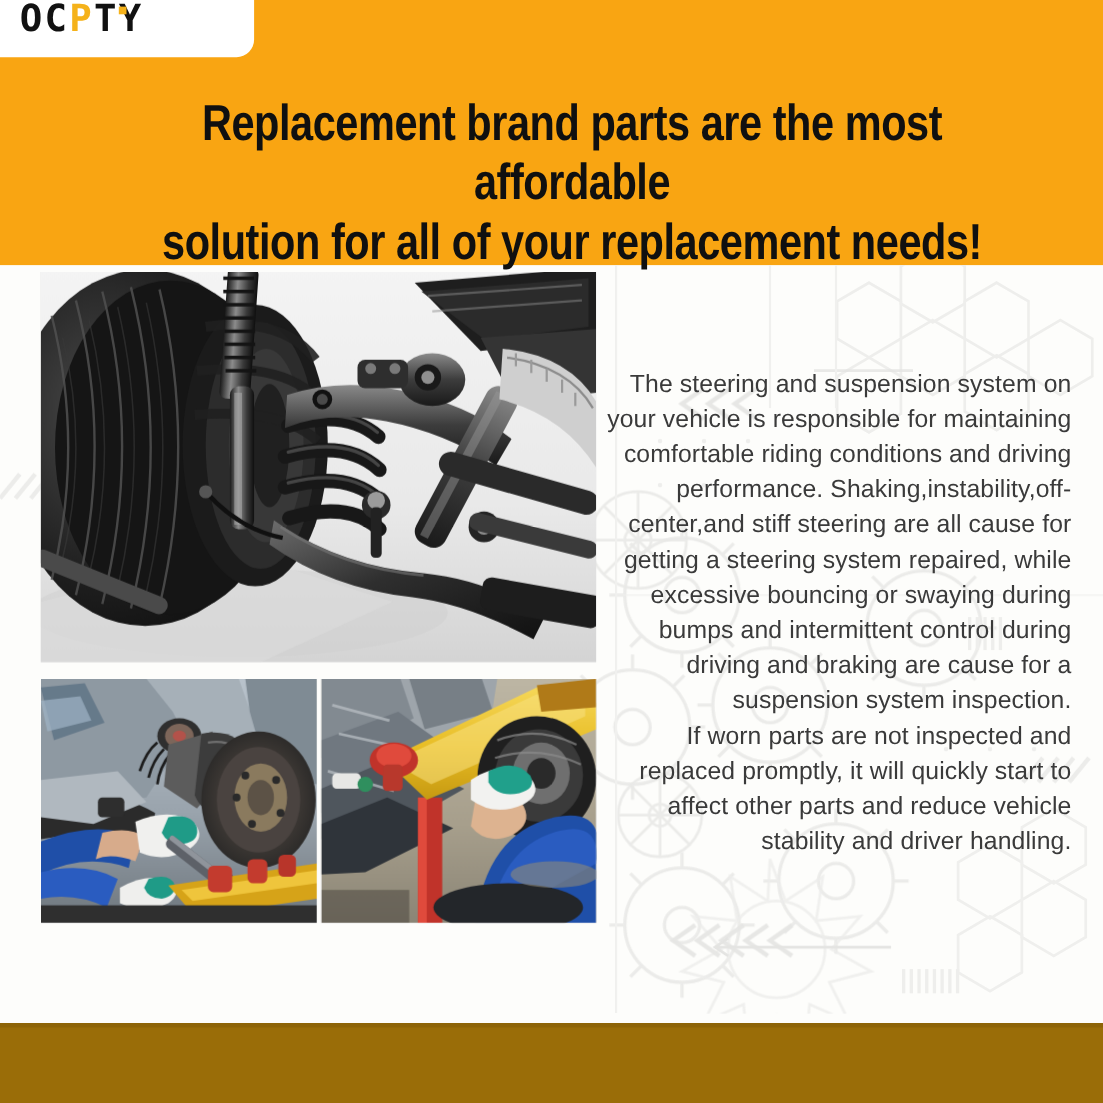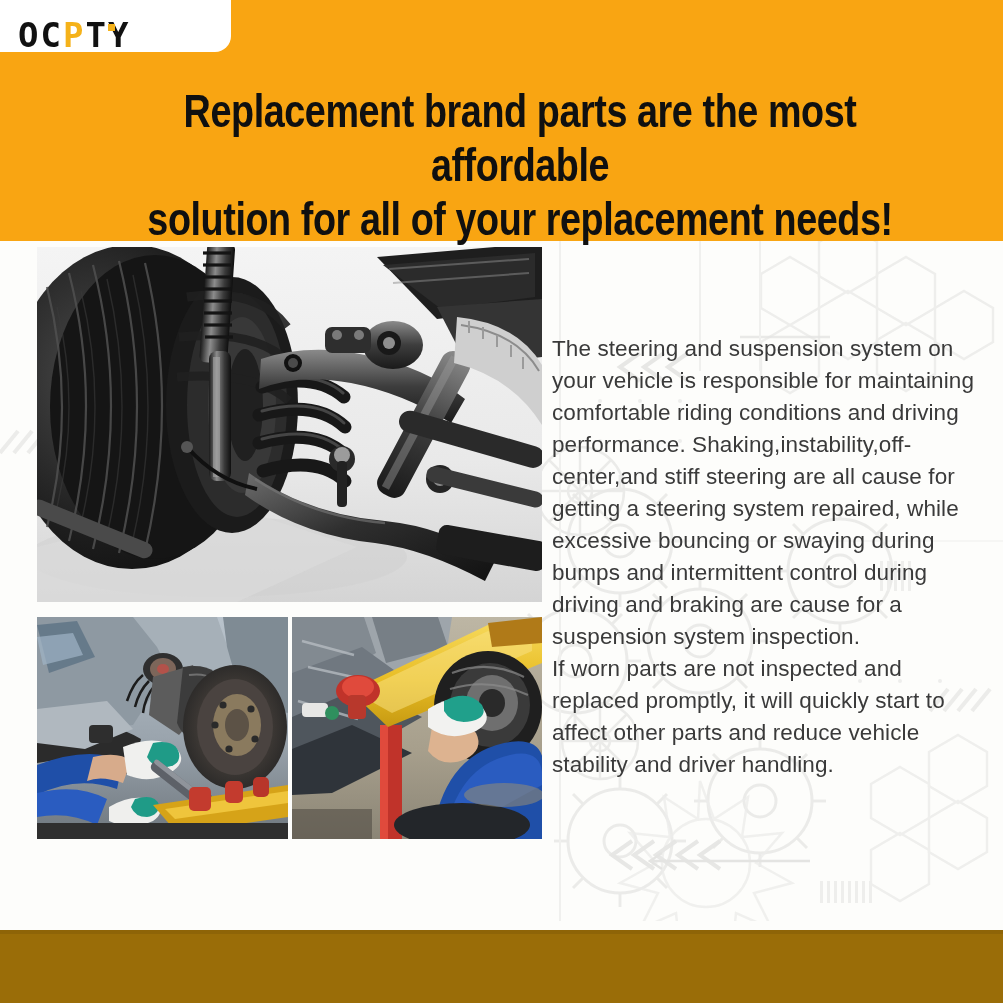--- a/index.html
+++ b/index.html
@@ -11,21 +11,21 @@
   .poster{position:relative;width:1003px;height:1003px;background:#fdfdfb;overflow:hidden;}
 
   
   .header-band{
     position:absolute;left:0;top:0;width:1003px;height:241px;
     background:#f9a512;
   }
   .logo-box{
     position:absolute;left:0;top:0;width:231px;height:52px;
     background:#ffffff;border-bottom-right-radius:16px;
-    display:flex;align-items:flex-end;justify-content:flex-start;
+    display:flex;align-items:flex-start;justify-content:flex-start;
     padding-left:18px;box-sizing:border-box;
   }
   .logo-text{
     font-family:"DejaVu Sans Mono", monospace;
     font-weight:bold;font-size:34px;letter-spacing:2px;
     color:#111111;line-height:1;position:relative;
     display:inline-block;
   }
   .logo-text .accent{color:#f5b21a;}
   .logo-text .yspot{
@@ -56,21 +56,21 @@
   
   .photo{position:absolute;overflow:hidden;background:#dedede;}
   .photo-main{left:37px;top:247px;width:505px;height:355px;}
   .photo-bl{left:37px;top:617px;width:251px;height:222px;}
   .photo-br{left:292px;top:617px;width:250px;height:222px;}
   .photo svg{display:block;width:100%;height:100%;}
 
   
   .copy{
     position:absolute;left:552px;top:333px;width:422px;
-    text-align:left;color:#3a3a3a;
+    text-align:right;color:#3a3a3a;
     font-size:22.5px;line-height:32px;
     letter-spacing:0.1px;
   }
   .copy p{margin:0;}
   .copy p.para2{}
 
   
   .bottom-bar{
     position:absolute;left:0;bottom:0;width:1003px;height:73px;
     background:#9a6d08;

